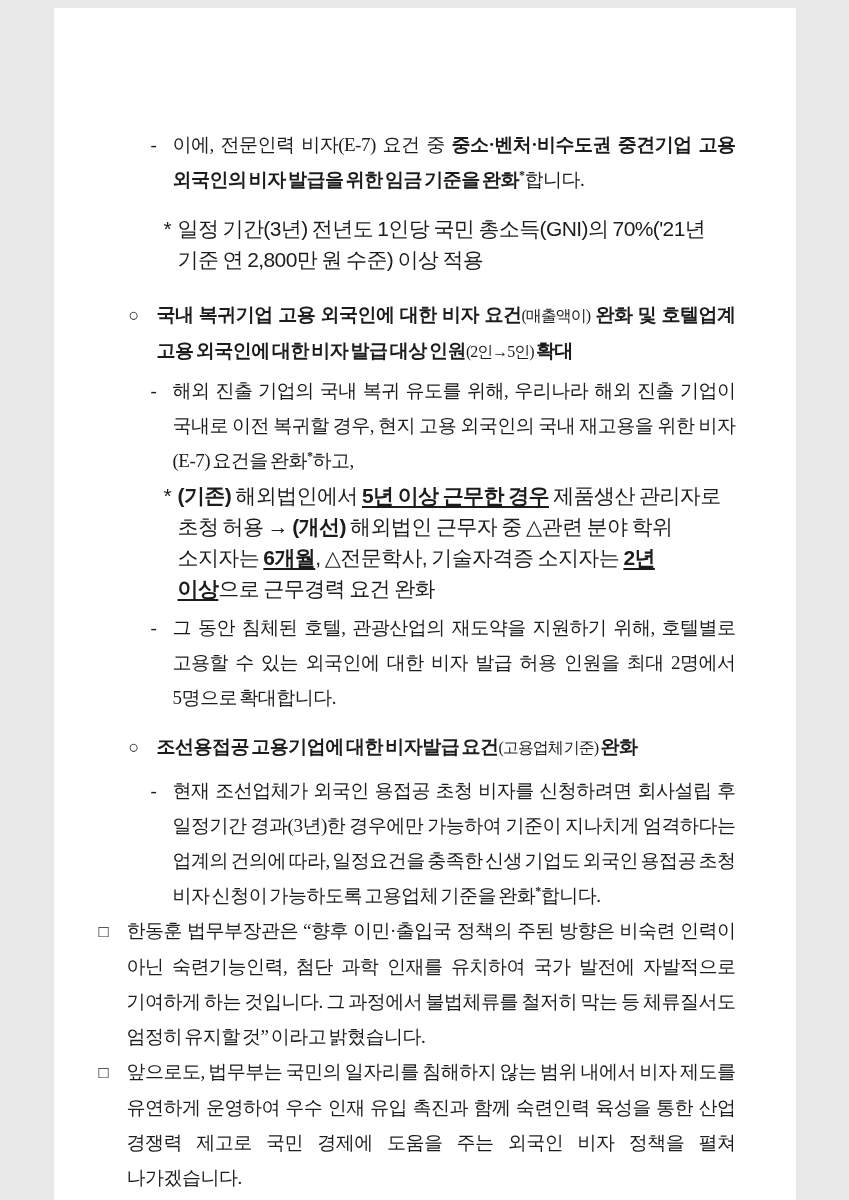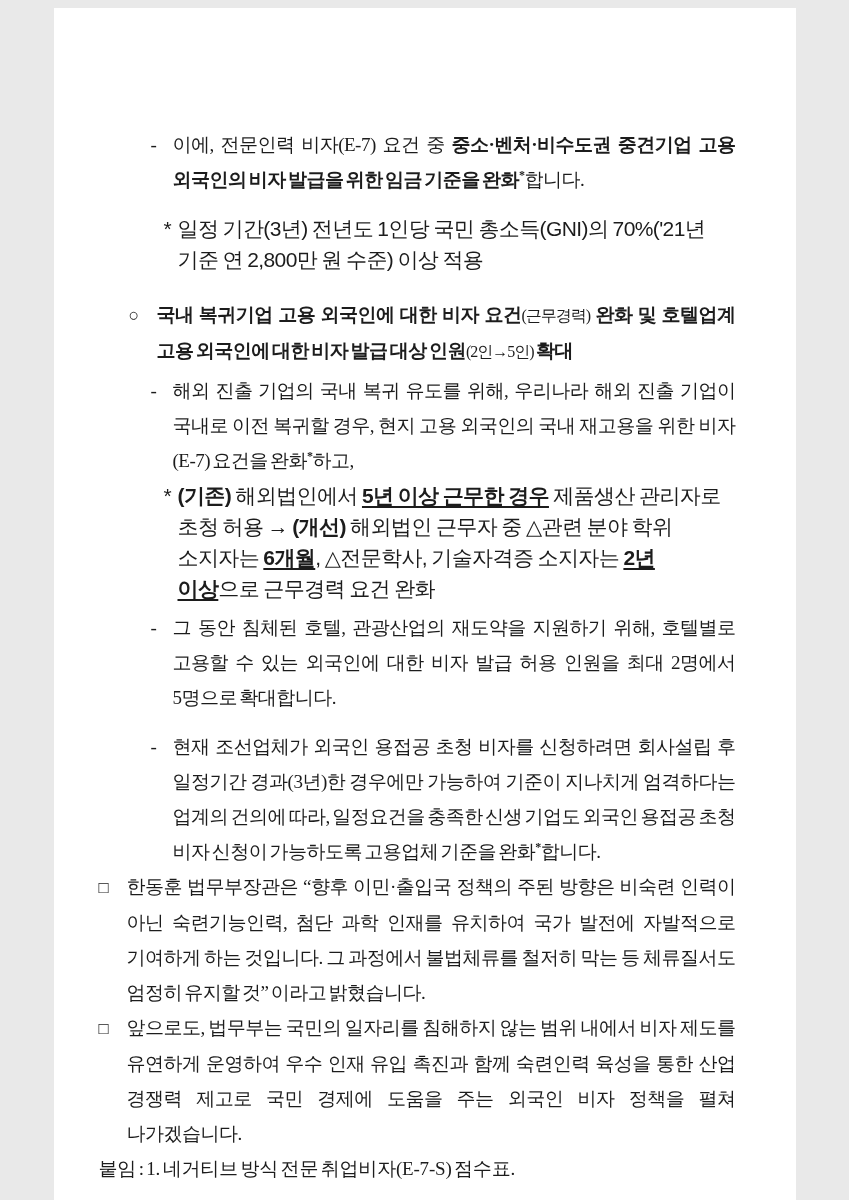--- a/index.html
+++ b/index.html
@@ -67,28 +67,29 @@
 </style>
 </head>
 <body>
 
 <div class="page">
 
   <p class="para p-dash" id="s1"><span class="marker">-</span><span>이에, 전문인력 비자(E-7) 요건 중 </span><span class="b">중소·벤처·비수도권 중견기업 고용 외국인의 비자 발급을 위한 임금 기준을 완화</span><sup class="star">*</sup><span>합니다.</span></p>
 
   <p class="para p-fn" id="fn1"><span class="marker">*</span><span>일정 기간(3년) 전년도 1인당 국민 총소득(GNI)의 70%('21년 기준 연 2,800만 원 수준) 이상 적용</span></p>
 
-  <p class="para p-circle" id="s2"><span class="marker">○</span><span>국내 복귀기업 고용 외국인에 대한 비자 요건</span><span class="paren">(근무경력)</span><span> 완화 및 호텔업계 고용 외국인에 대한 비자 발급 대상 인원</span><span class="paren">(2인→5인)</span><span> 확대</span></p>
+  <p class="para p-circle" id="s2"><span class="marker">○</span><span>국내 복귀기업 고용 외국인에 대한 비자 요건</span><span class="paren">(매출액이)</span><span> 완화 및 호텔업계 고용 외국인에 대한 비자 발급 대상 인원</span><span class="paren">(2인→5인)</span><span> 확대</span></p>
 
   <p class="para p-dash" id="s3"><span class="marker">-</span><span>해외 진출 기업의 국내 복귀 유도를 위해, 우리나라 해외 진출 기업이 국내로 이전 복귀할 경우, 현지 고용 외국인의 국내 재고용을 위한 비자(E-7) 요건을 완화</span><sup class="star">*</sup><span>하고,</span></p>
 
   <p class="para p-fn" id="fn2"><span class="marker">*</span><span class="b">(기존)</span><span> 해외법인에서 </span><span class="bu">5년 이상 근무한 경우</span><span> 제품생산 관리자로 초청 허용 → </span><span class="b">(개선)</span><span> 해외법인 근무자 중 △관련 분야 학위 소지자는 </span><span class="bu">6개월</span><span>, △전문학사, 기술자격증 소지자는 </span><span class="bu">2년 이상</span><span>으로 근무경력 요건 완화</span></p>
 
   <p class="para p-dash" id="s4"><span class="marker">-</span><span>그 동안 침체된 호텔, 관광산업의 재도약을 지원하기 위해, 호텔별로 고용할 수 있는 외국인에 대한 비자 발급 허용 인원을 최대 2명에서 5명으로 확대합니다.</span></p>
 
+  <p class="para p-circle" id="s5"><span class="marker">○</span><span>조선용접공 고용기업에 대한 비자발급 요건</span><span class="paren">(고용업체 기준)</span><span> 완화</span></p>
 
   <p class="para p-dash" id="s6"><span class="marker">-</span><span>현재 조선업체가 외국인 용접공 초청 비자를 신청하려면 회사설립 후 일정기간 경과(3년)한 경우에만 가능하여 기준이 지나치게 엄격하다는 업계의 건의에 따라, 일정요건을 충족한 신생 기업도 외국인 용접공 초청 비자 신청이 가능하도록 고용업체 기준을 완화</span><sup class="star">*</sup><span>합니다.</span></p>
 
 
   <p class="para p-square" id="s7"><span class="marker">□</span><span>한동훈 법무부장관은 “향후 이민·출입국 정책의 주된 방향은 비숙련 인력이 아닌 숙련기능인력, 첨단 과학 인재를 유치하여 국가 발전에 자발적으로 기여하게 하는 것입니다. 그 과정에서 불법체류를 철저히 막는 등 체류질서도 엄정히 유지할 것” 이라고 밝혔습니다.</span></p>
 
   <p class="para p-square" id="s8"><span class="marker">□</span><span>앞으로도, 법무부는 국민의 일자리를 침해하지 않는 범위 내에서 비자 제도를 유연하게 운영하여 우수 인재 유입 촉진과 함께 숙련인력 육성을 통한 산업 경쟁력 제고로 국민 경제에 도움을 주는 외국인 비자 정책을 펼쳐 나가겠습니다.</span></p>
 
   <p class="para p-attach" id="s9"><span>붙임 : 1. 네거티브 방식 전문 취업비자(E-7-S) 점수표.</span></p>
 

